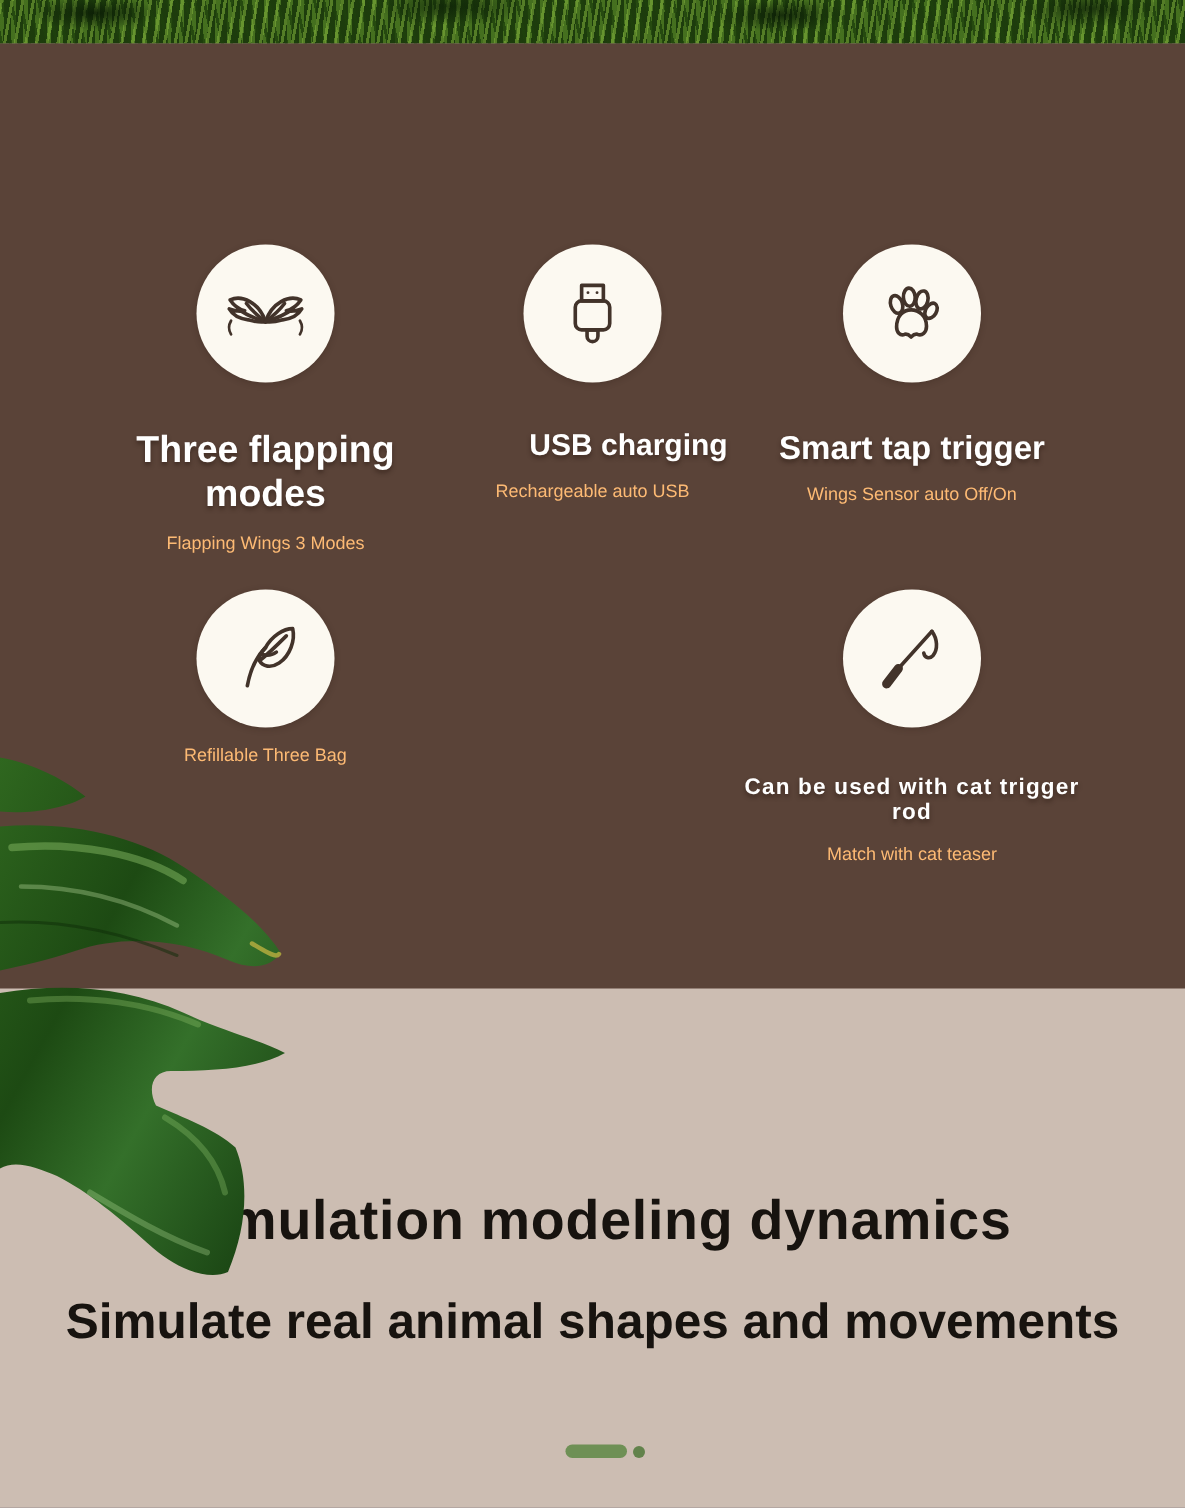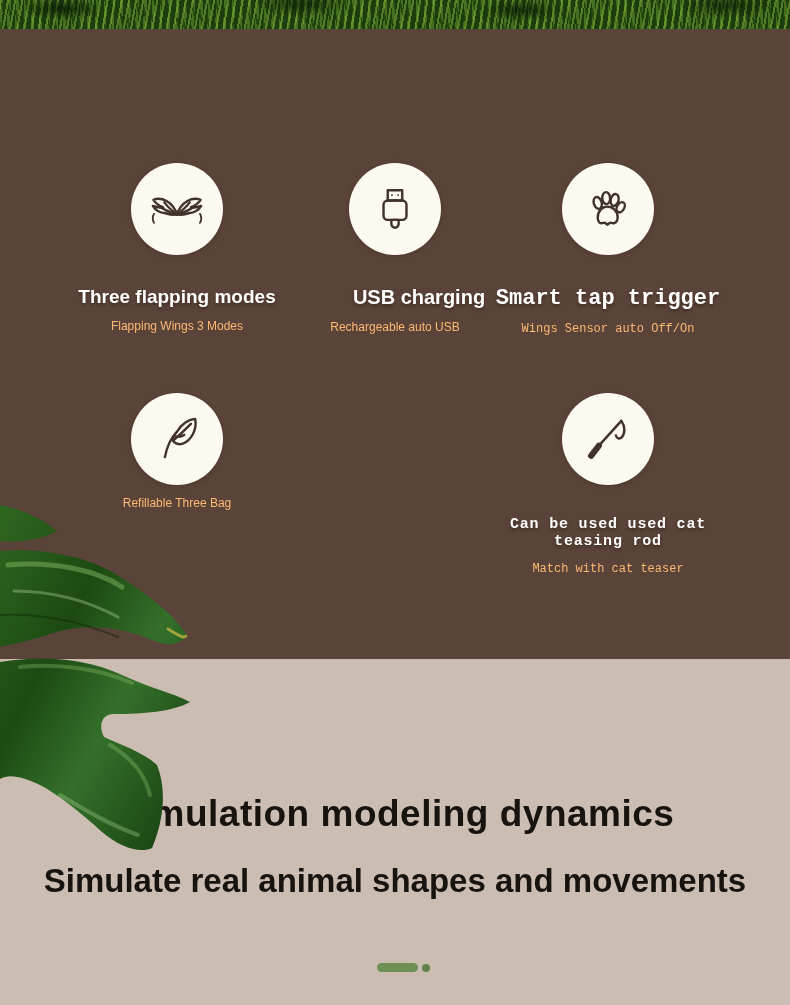--- a/index.html
+++ b/index.html
@@ -18,36 +18,36 @@
       repeating-linear-gradient(100deg, rgba(130,178,60,.55) 0 2px, rgba(130,178,60,0) 2px 7px),
       repeating-linear-gradient(78deg, rgba(30,64,12,.8) 0 2px, rgba(30,64,12,0) 2px 6px),
       repeating-linear-gradient(92deg, rgba(86,130,38,.6) 0 3px, rgba(20,44,8,.6) 3px 8px);
     background-color:#2b5414;
   }
 
   
   .brown-band { position:absolute; left:0; top:29px; width:790px; height:630px; background:#5a4338; }
 
   .feature { position:absolute; width:240px; display:flex; flex-direction:column; align-items:center; text-align:center; }
-  .f-c1 { left:57px; }  .f-c2 { left:275px; }  .f-c3 { left:488px;font-family:Liberation Mono, monospace; }
+  .f-c1 { left:57px; }  .f-c2 { left:275px; }  .f-c3 { left:488px; }
   .f-r1 { top:134px; }  .f-r2 { top:364px; }
 
   .circle {
     width:92px; height:92px; border-radius:50%; background:#fcf9f1;
     display:flex; align-items:center; justify-content:center;
     box-shadow:0 1px 4px rgba(40,25,15,.25);
   }
   .circle svg { width:58px; height:58px; }
   .ic { stroke:#42332a; stroke-width:4; fill:none; stroke-linecap:round; stroke-linejoin:round; }
 
   .f-title {
     margin-top:31px; color:#ffffff; font-weight:bold; line-height:1.15;
     text-shadow:0 2px 3px rgba(42,26,18,.55);
   }
-  .t19 { font-size:19px; } .t20 { font-size:20px;margin-left:48px; } .t22 { font-size:22px; } .t21 { font-size:21px; }
+  .t19 { font-size:25px; } .t20 { font-size:20px;margin-left:48px; } .t22 { font-size:22px; } .t21 { font-size:21px; }
   .t15 { font-size:15px; letter-spacing:.8px; }
   .f-sub { margin-top:11px; color:#fdba74; font-size:12px; }
 
   
   .leaf { position:absolute; left:0; top:495px; width:215px; height:368px; z-index:5; pointer-events:none; }
 
   
   .footer-head { position:absolute; left:0; width:790px; text-align:center; color:#17130f; font-weight:bold; }
   .fh1 { top:793px; font-size:37px; letter-spacing:.5px; }
   .fh2 { top:862px; font-size:33px; }
@@ -134,21 +134,21 @@
     <div class="feature f-c3 f-r2">
       <div class="circle">
         <svg viewBox="0 0 96 96">
           <g class="ic">
             <path d="M20,76 L33,59" stroke-width="10"></path>
             <path d="M33,59 L70,18" stroke-width="4"></path>
             <path d="M70,18 C76,26 77,38 71,45 C67,49 62,47 61,42"></path>
           </g>
         </svg>
       </div>
-      <div class="f-title t15">Can be used used cat teasing rod</div>
+      <div class="f-title t15">Can be used with cat trigger rod</div>
       <div class="f-sub">Match with cat teaser</div>
     </div>
 
   </div>
 
   <svg class="leaf" viewBox="0 0 215 368">
     <defs>
       <linearGradient id="leafg" x1="0" y1="0" x2="1" y2="1">
         <stop offset="0" stop-color="#2f671f"></stop>
         <stop offset="0.35" stop-color="#1d4a13"></stop>

